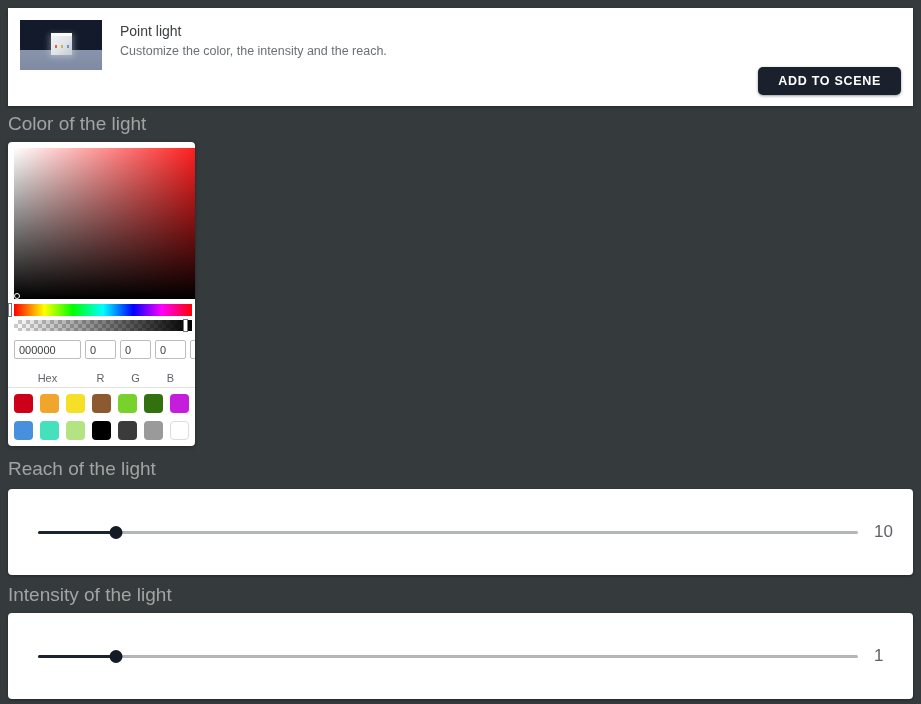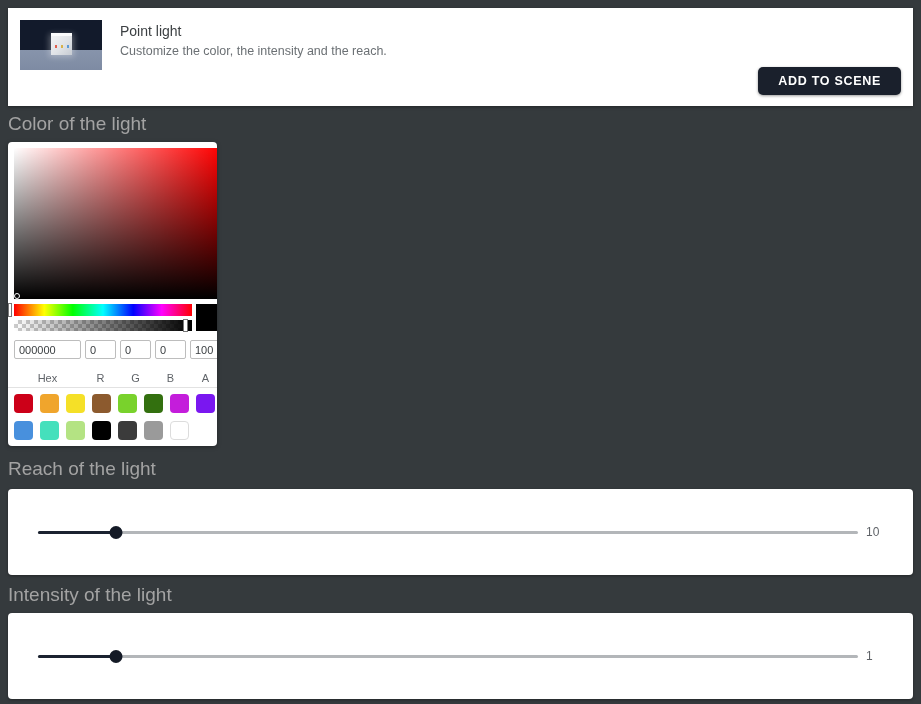--- a/index.html
+++ b/index.html
@@ -118,21 +118,21 @@
   }
   #h-color { top: 114px; }
   #h-reach { top: 459px; }
   #h-intensity { top: 585px; }
 
   
   .picker-panel {
     position: absolute;
     left: 8px;
     top: 142px;
-    width: 209px;
+    width: 187px;
     height: 304px;
     background: #ffffff;
     border-radius: 4px;
     box-sizing: border-box;
     box-shadow: 0 1px 4px rgba(0,0,0,0.35);
     overflow: hidden;
   }
   .sat-area {
     position: absolute;
     left: 6px;
@@ -317,22 +317,22 @@
   }
   .thumb-dot {
     position: absolute;
     width: 13px;
     height: 13px;
     border-radius: 50%;
     background: #141a26;
     transform: translateX(-50%);
   }
   .slider-value {
-    margin-left: 8px;
-    font-size: 12px;
+    margin-left: 16px;
+    font-size: 17px;
     color: #5f6368;
     min-width: 24px;
   }
 </style>
 </head>
 <body>
 
 <div class="header-card">
   <div class="header-top">
     <div class="thumb">

